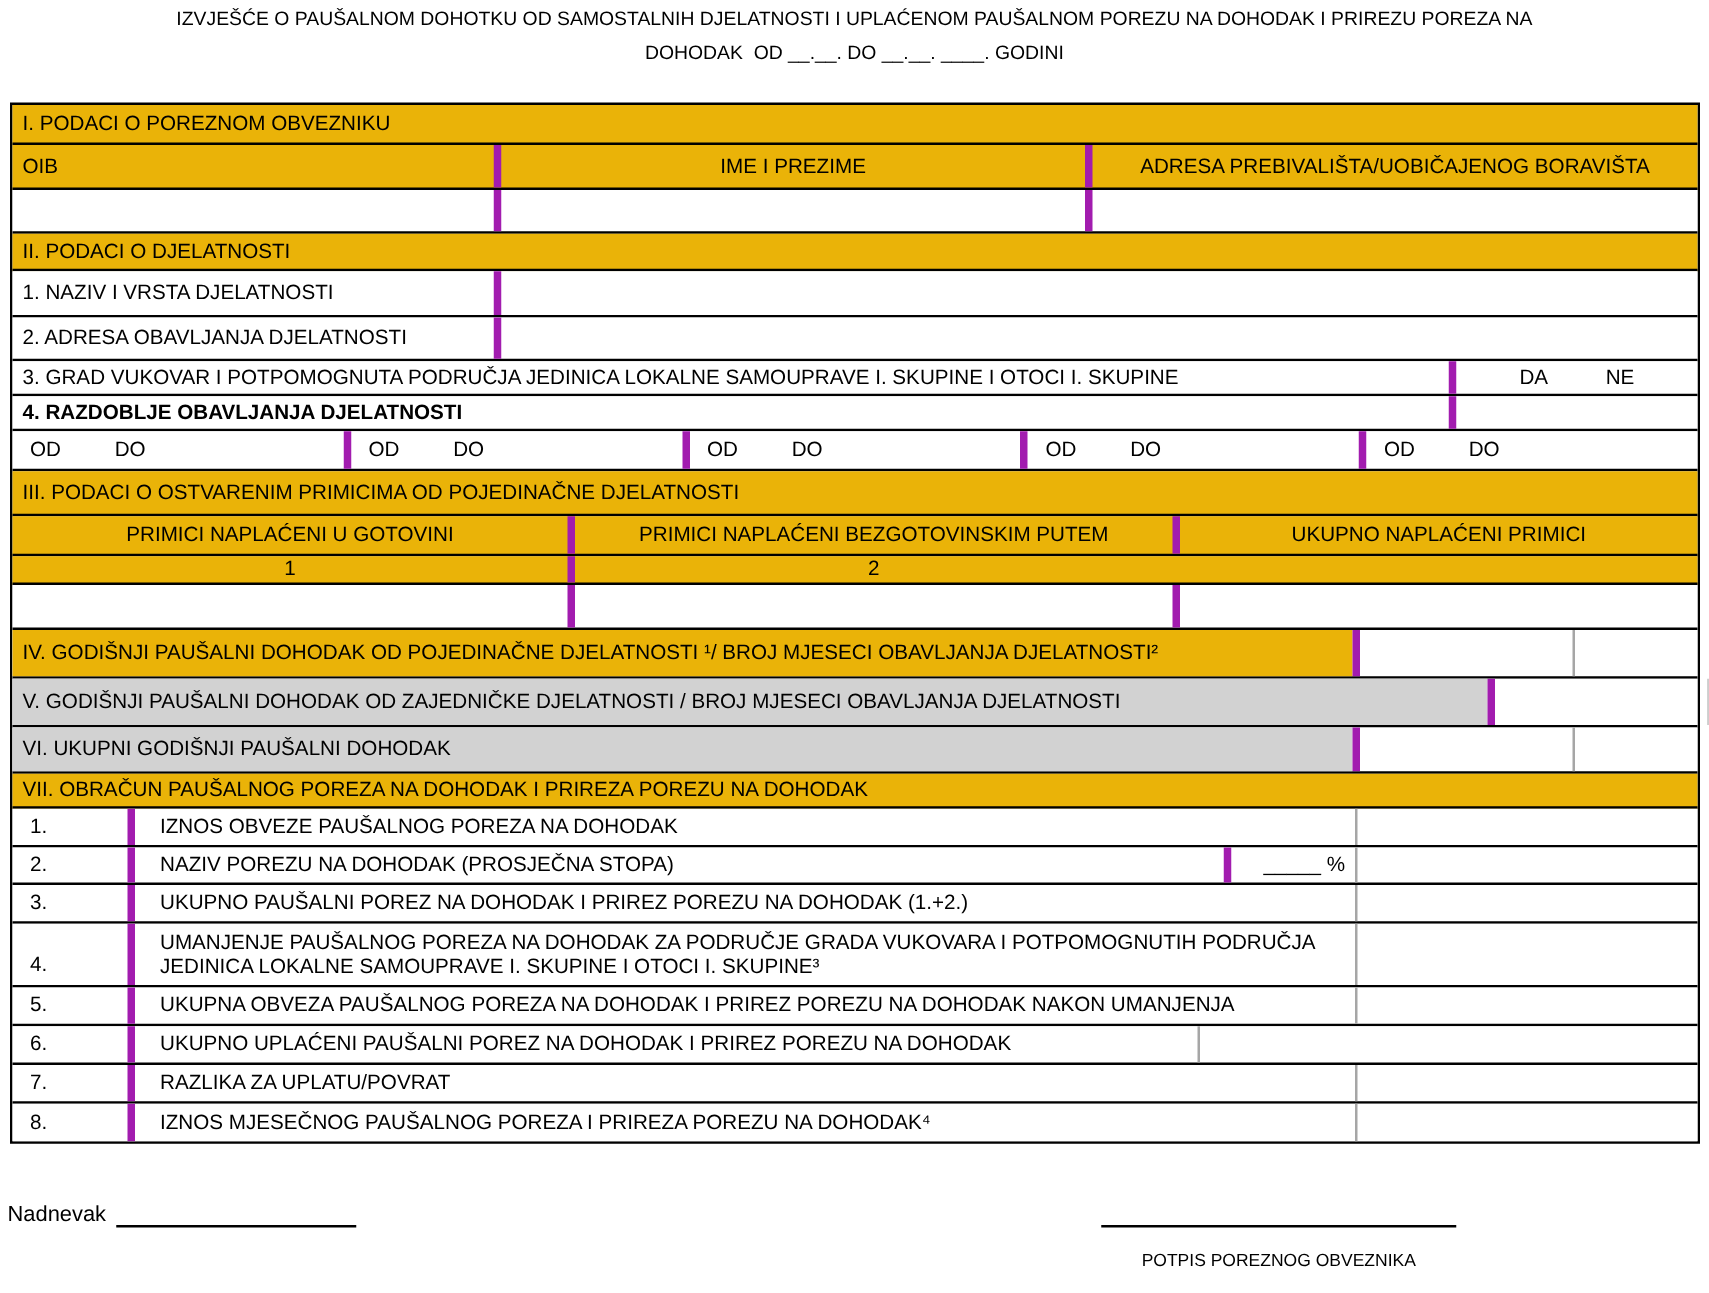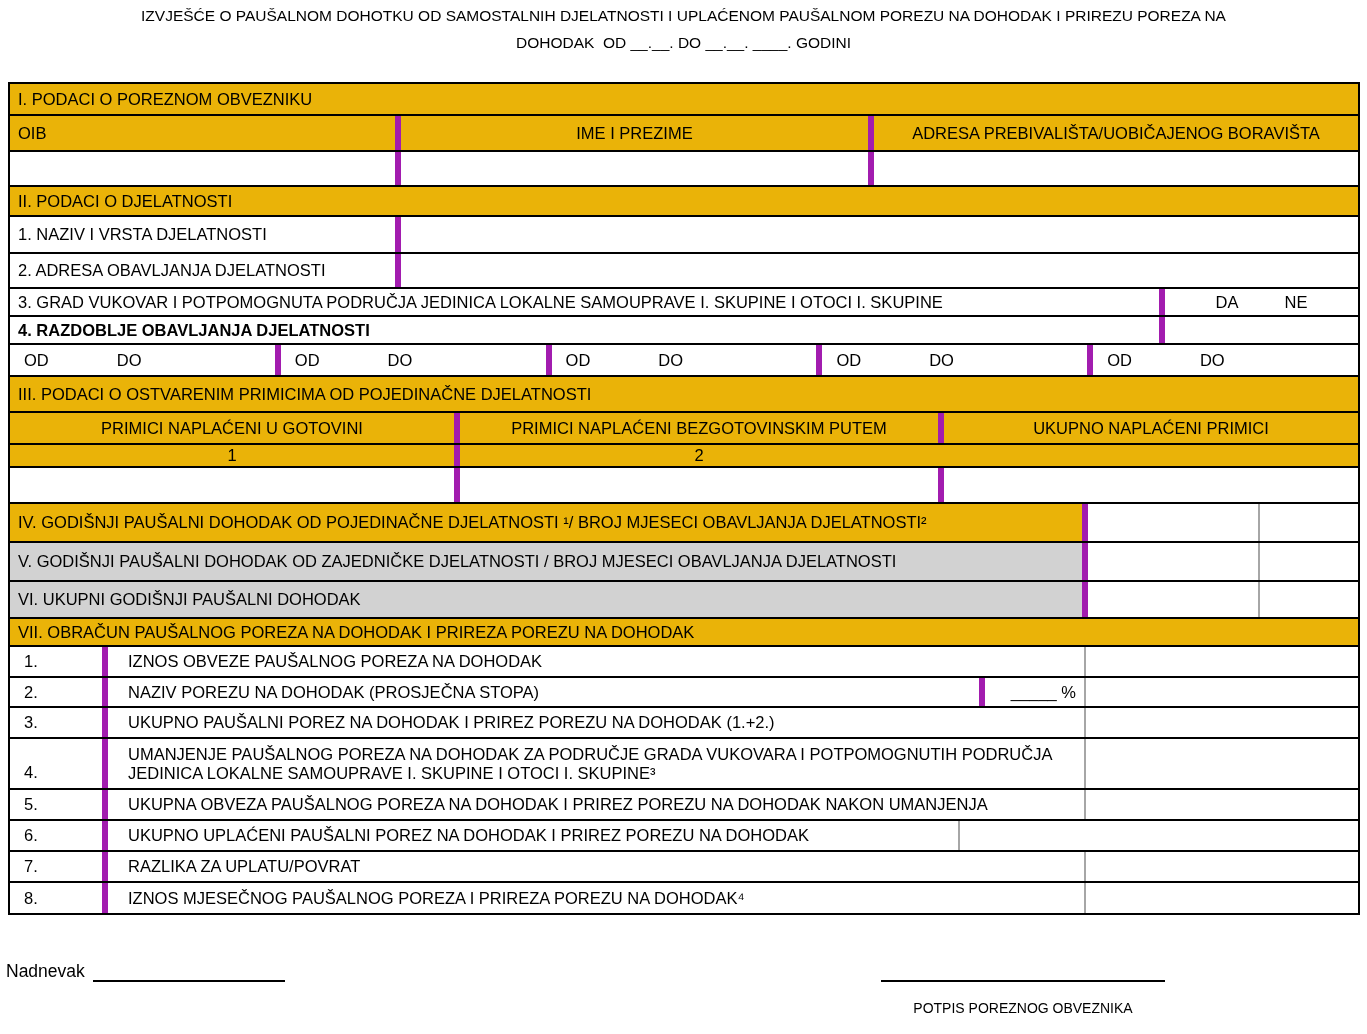--- a/index.html
+++ b/index.html
@@ -21,21 +21,21 @@
   .blg{border-left:2px solid #a6a6a6;}
   .gray{background:#eab308;}
   .lgray{background:#d2d2d2;}
   .center{justify-content:center;}
   .right{justify-content:flex-end;}
   .grow{flex:1 1 0;}
   .bold{font-weight:bold;}
   .numcell{padding-left:14px;}
   .lblcell{padding-left:20px;}
   .period-od{margin-left:6px;}
-  .period-do{margin-left:68px;}
+  .period-do{margin-left:43px;}
   .dane{gap:46px;justify-content:center;}
   .nadnevak{position:absolute;left:6px;top:961px;font-size:17.5px;
             display:flex;align-items:flex-end;}
   .date-blank{display:inline-block;width:192px;height:19px;margin-left:8px;
               border-bottom:2.5px solid #000;}
   .sig-line{position:absolute;left:881px;top:962px;width:284px;height:18px;
             border-bottom:2.5px solid #000;}
   .sig-label{position:absolute;left:872px;top:1000px;width:302px;
              text-align:center;font-size:14px;}
 </style>
@@ -136,21 +136,21 @@
       <div class="cell bl grow"></div>
     </div>
 
     <div class="row" style="height:39px">
       <div class="cell gray" style="width:1072px">IV. GODIŠNJI PAUŠALNI DOHODAK OD POJEDINAČNE DJELATNOSTI ¹/ BROJ MJESECI OBAVLJANJA DJELATNOSTI²</div>
       <div class="cell bl" style="width:176px"></div>
       <div class="cell blg grow"></div>
     </div>
 
     <div class="row" style="height:39px">
-      <div class="cell lgray" style="width:1072px">V. GODIŠNJI PAUŠALNI DOHODAK OD ZAJEDNIČKE DJELATNOSTI / BROJ MJESECI OBAVLJANJA DJELATNOSTI</div>
+      <div class="cell lgray" style="width:1180px">V. GODIŠNJI PAUŠALNI DOHODAK OD ZAJEDNIČKE DJELATNOSTI / BROJ MJESECI OBAVLJANJA DJELATNOSTI</div>
       <div class="cell bl" style="width:176px"></div>
       <div class="cell blg grow"></div>
     </div>
 
     <div class="row" style="height:37px">
       <div class="cell lgray" style="width:1072px">VI. UKUPNI GODIŠNJI PAUŠALNI DOHODAK</div>
       <div class="cell bl" style="width:176px"></div>
       <div class="cell blg grow"></div>
     </div>
 

